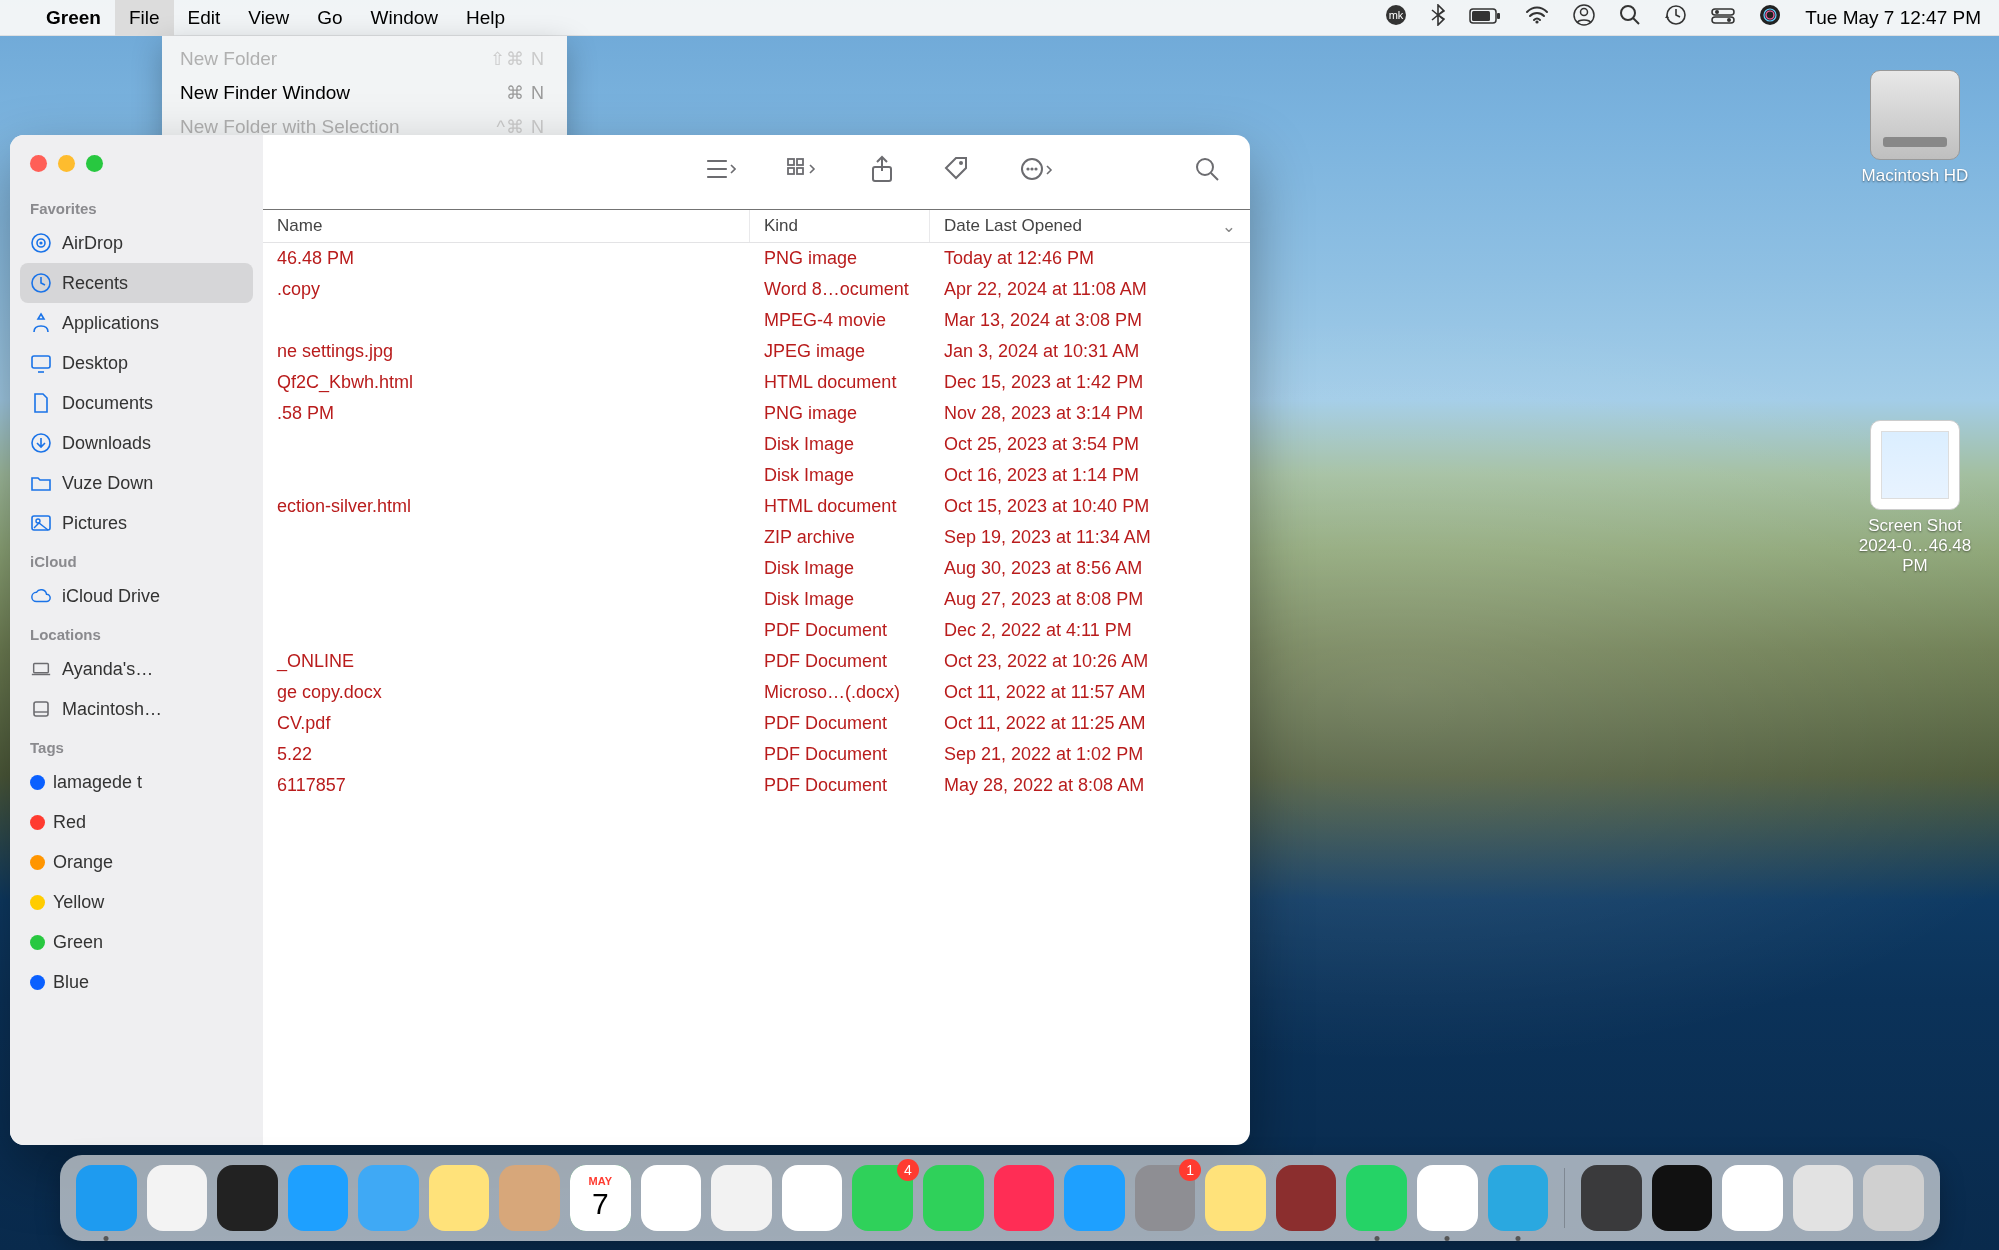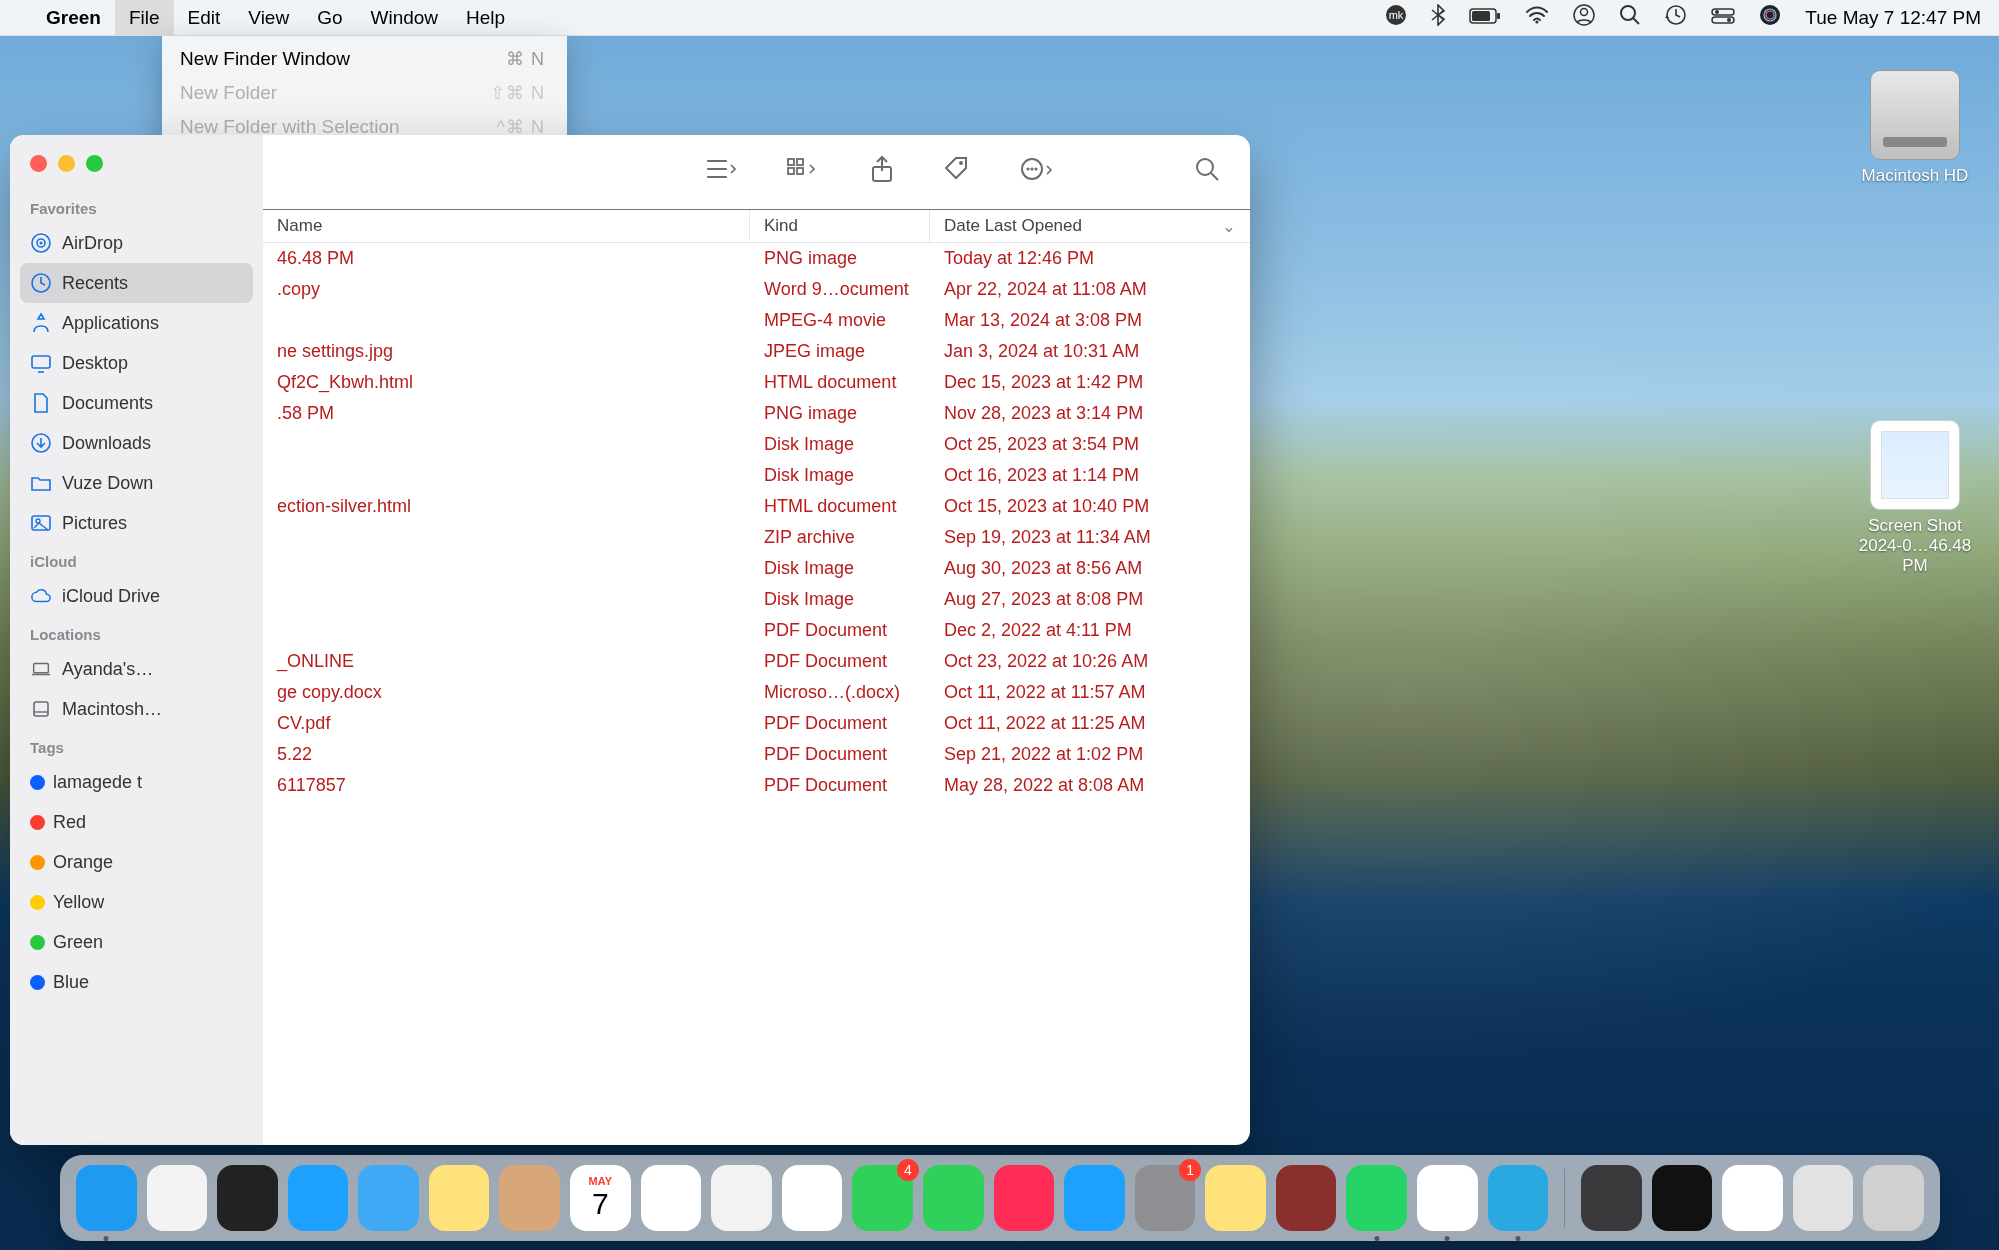--- a/index.html
+++ b/index.html
@@ -196,27 +196,27 @@
           <circle cx="11" cy="11" r="10" fill="#222"></circle>
           <circle cx="11" cy="11" r="6" fill="none" stroke="#6cf" stroke-width="1.2"></circle>
           <circle cx="11" cy="11" r="4" fill="none" stroke="#f6a" stroke-width="1.2"></circle>
         </svg>
     </span>
     <span class="clock">Tue May 7  12:47 PM</span>
   </div>
 </div>
 
 <div class="dropdown" id="dropdown" style="left: 162px; top: 36px;">
+    <div class="row disabled">
+      <span class="lbl">New Folder</span>
+      <span class="sc">⇧⌘ N</span>
+    </div>
     <div class="row">
       <span class="lbl">New Finder Window</span>
       <span class="sc">⌘ N</span>
-    </div>
-    <div class="row disabled">
-      <span class="lbl">New Folder</span>
-      <span class="sc">⇧⌘ N</span>
     </div>
     <div class="row disabled">
       <span class="lbl">New Folder with Selection</span>
       <span class="sc">^⌘ N</span>
     </div>
     <div class="row hl">
       <span class="lbl">New Smart Folder</span>
     </div>
     <div class="row">
       <span class="lbl">New Tab</span>
@@ -505,21 +505,21 @@
       </div>
     </div>
     <div class="filelist" id="filelist">
         <div class="frow">
       <div class="cell cell-name">46.48 PM</div>
       <div class="cell cell-kind">PNG image</div>
       <div class="cell cell-date">Today at 12:46 PM</div>
         </div>
         <div class="frow">
       <div class="cell cell-name">.copy</div>
-      <div class="cell cell-kind">Word 9…ocument</div>
+      <div class="cell cell-kind">Word 8…ocument</div>
       <div class="cell cell-date">Apr 22, 2024 at 11:08 AM</div>
         </div>
         <div class="frow">
       <div class="cell cell-name"></div>
       <div class="cell cell-kind">MPEG-4 movie</div>
       <div class="cell cell-date">Mar 13, 2024 at 3:08 PM</div>
         </div>
         <div class="frow">
       <div class="cell cell-name">ne settings.jpg</div>
       <div class="cell cell-kind">JPEG image</div>

